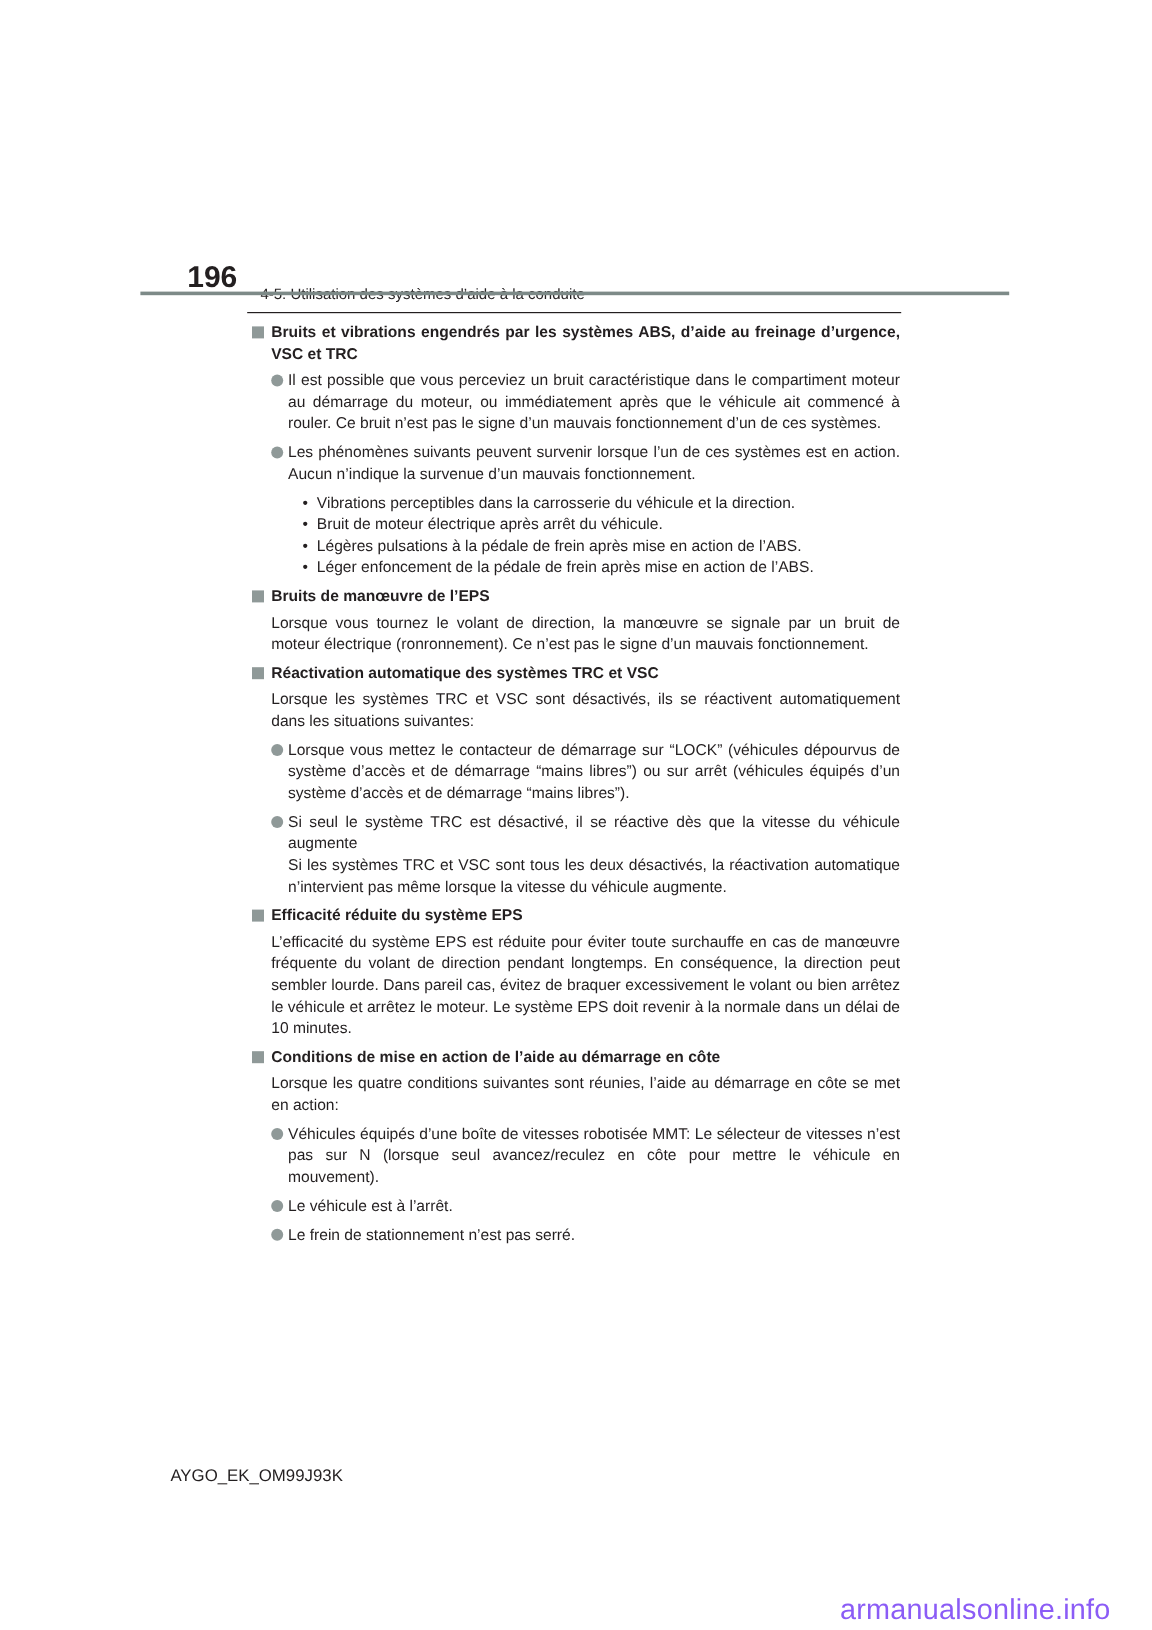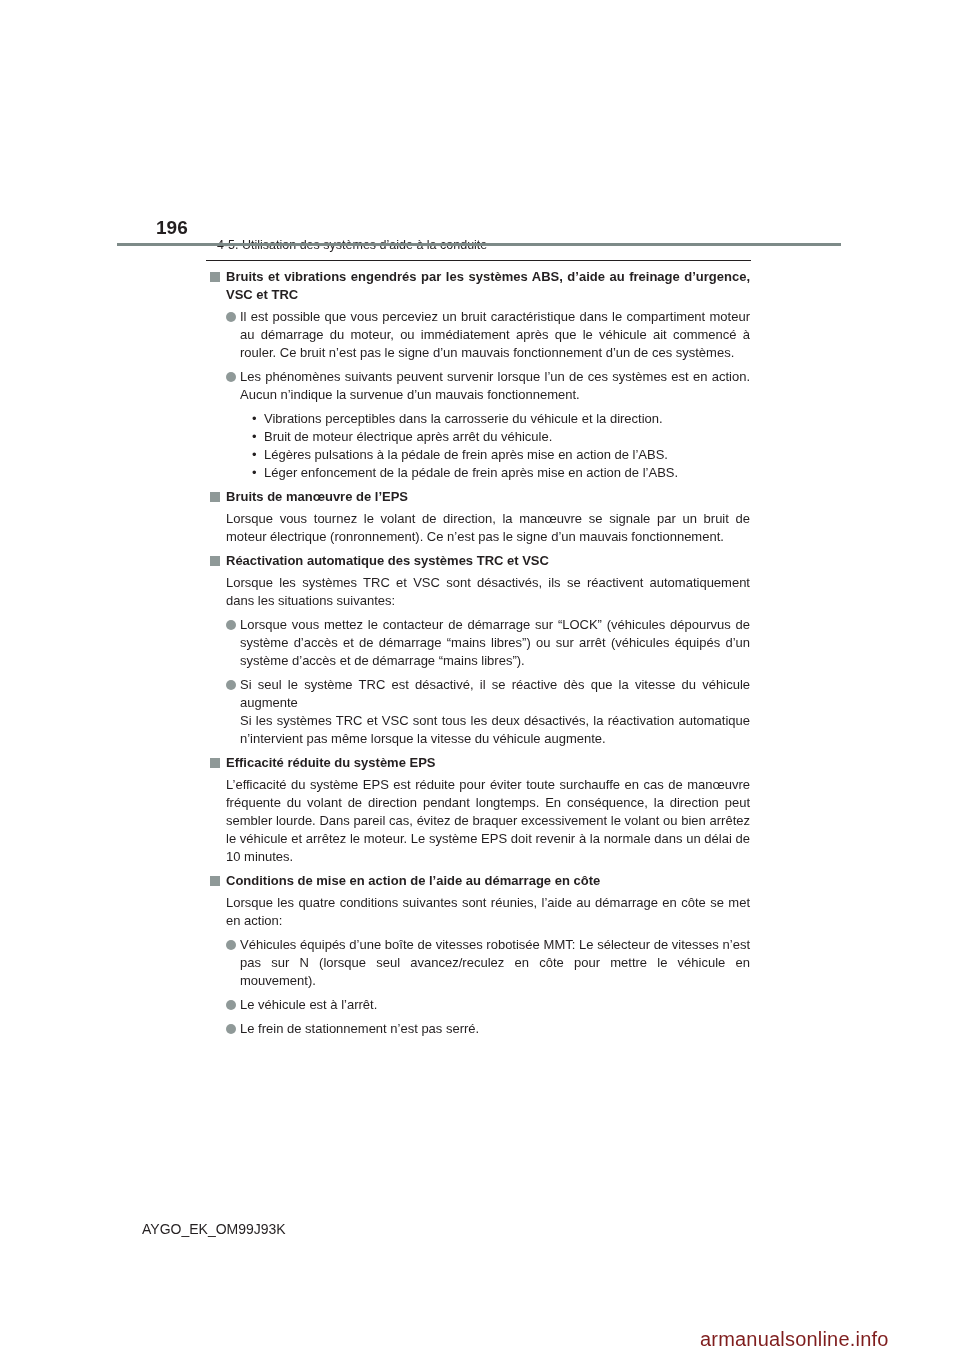--- a/index.html
+++ b/index.html
@@ -1,33 +1,33 @@
 <!DOCTYPE html>
 <html><head>
 <meta charset="utf-8">
 <style>
   html, body { margin:0; padding:0; background:#ffffff; }
   body { width:960px; height:1358px; position:relative; overflow:hidden;
          font-family:"Liberation Sans", sans-serif; color:#231f20; }
-  .page-number { position:absolute; left:156px; top:217px; font-size:19px; font-weight:bold; }
+  .page-number { position:absolute; left:156px; top:217px; font-size:25px; font-weight:bold; }
   .section-title { position:absolute; left:217px; top:238px; font-size:12.5px; }
   .header-rule { position:absolute; left:117px; top:243px; width:724px; height:3px; background:#7d8a88; }
   .top-rule { position:absolute; left:206px; top:260px; width:545px; height:1px; background:#231f20; }
   .content { position:absolute; left:210px; top:268px; width:540px; font-size:13px; line-height:18px; }
   .heading { position:relative; font-weight:bold; padding-left:16px; text-align:justify; margin-bottom:4px; }
   .heading .sq { position:absolute; left:0; top:4px; width:10px; height:10px; background:#8f9998; }
   .para { padding-left:16px; text-align:justify; margin-bottom:6px; }
   .bullet { position:relative; padding-left:16px; text-align:justify; margin-bottom:6px; }
   .bullet .dot { position:absolute; left:16px; top:4px; width:10px; height:10px; border-radius:50%; background:#8f9998; }
   .bullet .txt { padding-left:14px; display:block; }
   .subitems { padding-left:42px; margin-bottom:6px; }
   .subitem { position:relative; padding-left:12px; }
   .subitem .mdot { position:absolute; left:0; top:0; }
   .footer-code { position:absolute; left:142px; top:1221px; font-size:14px;text-align:right; }
-  .watermark { position:absolute; left:700px; top:1328px; font-size:20px; color:#7f1d1d; letter-spacing:0.2px; }
+  .watermark { position:absolute; left:700px; top:1328px; font-size:24px; color:#8b5cf6; letter-spacing:0.2px; }
 </style>
 </head>
 <body>
 
 <div class="page-number">196</div>
 <div class="section-title">4-5. Utilisation des systèmes d’aide à la conduite</div>
 <div class="header-rule"></div>
 <div class="top-rule"></div>
 
 <div class="content">

